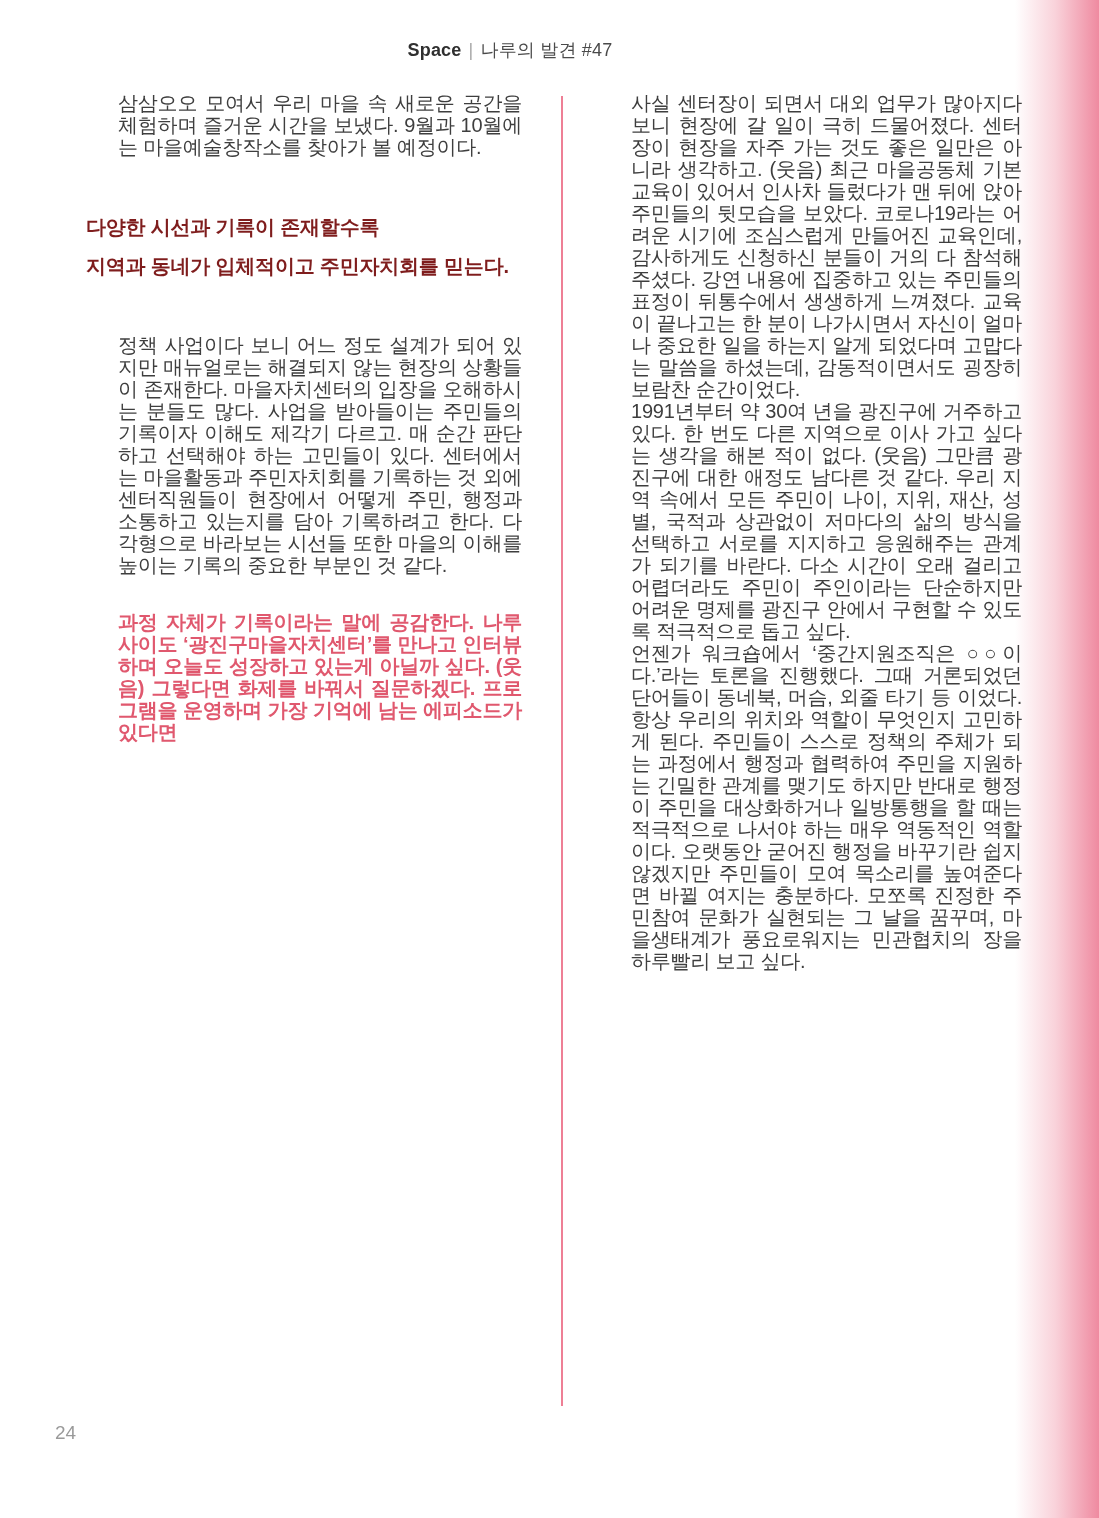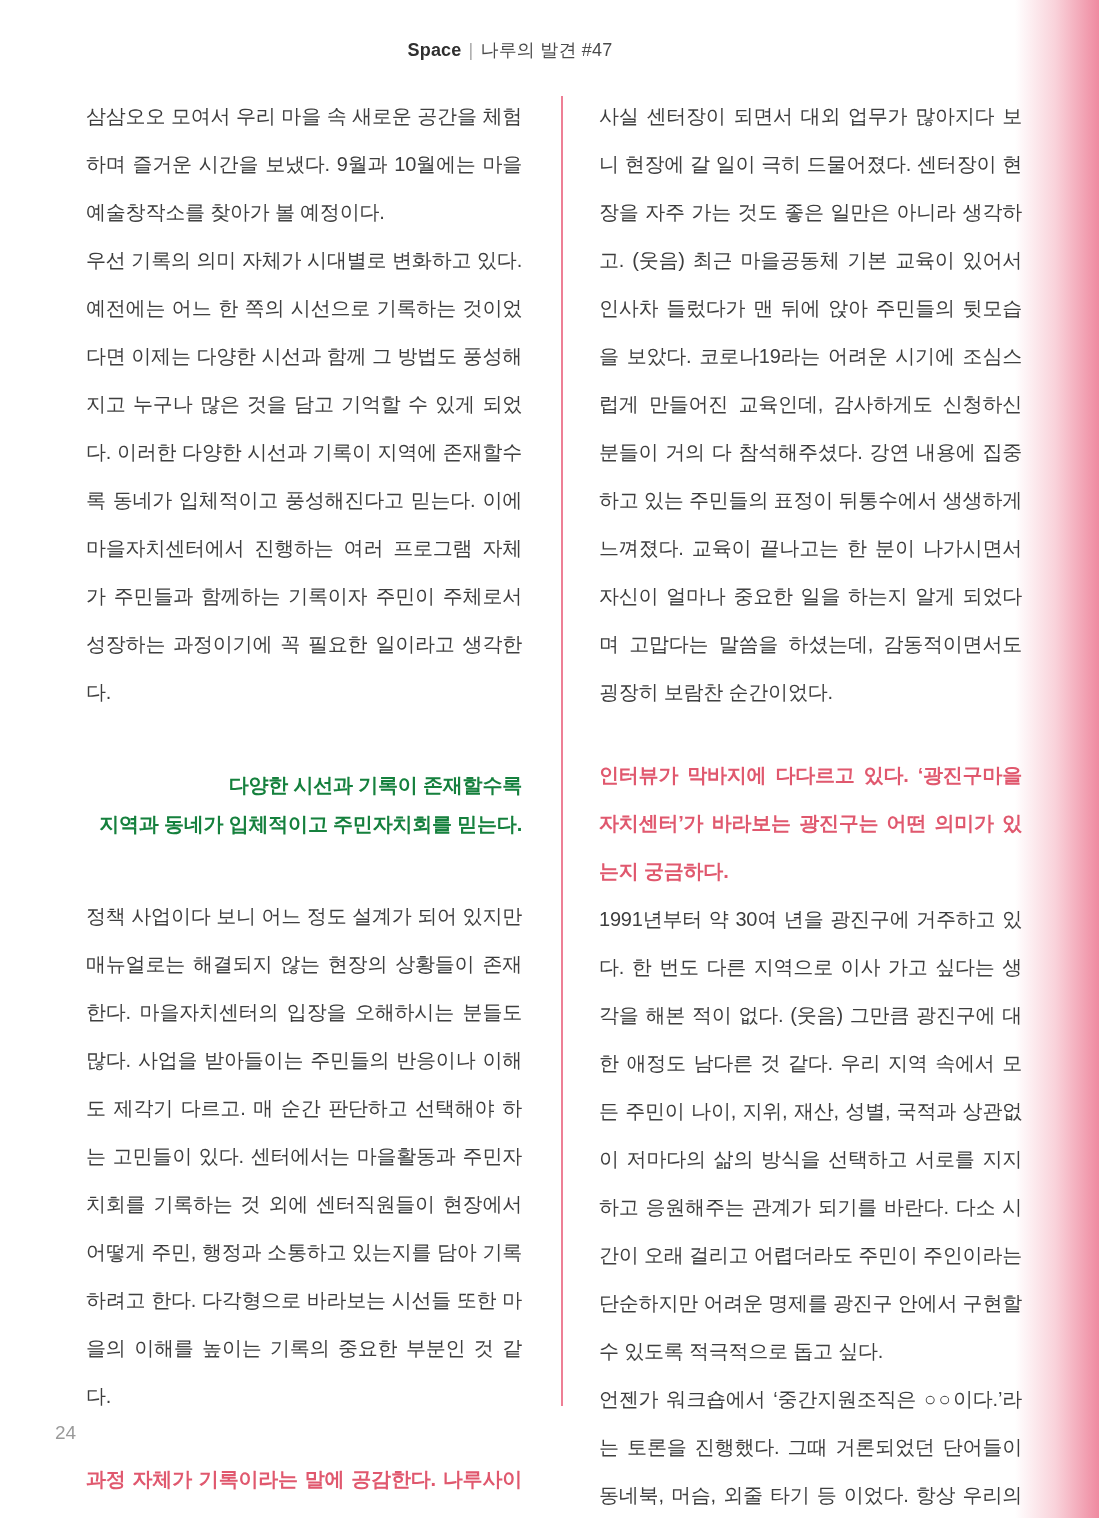--- a/index.html
+++ b/index.html
@@ -40,40 +40,41 @@
     background: #ee7f95;
   }
   .col {
     position: absolute;
     top: 92px;
   }
   .col-left  { left: 86px;  width: 436px; }
   .col-right { left: 599px; width: 423px; }
   .col p, .pullquote {
     font-size: 20px;
-    line-height: 48px;
+    line-height: 22px;
     letter-spacing: -0.2px;
+    margin-left: 32px;
   }
   p.body {
     color: #3e3e3e;
     text-align: justify;
     word-break: break-all;
   }
   p.question {
     color: #e0586e;
     font-weight: 700;
     text-align: justify;
     word-break: break-all;
     margin-top: 35px;
   }
   p.flush { margin-top: 0; }
   .pullquote {
-    margin: 50px 0 48px 12px;
-    text-align: right;
-    color: #15803d;
+    margin: 50px 0 48px 0;
+    text-align: left;
+    color: #7f1d1d;
     font-weight: 700;
     line-height: 39px;
   }
   .page-number {
     position: absolute;
     left: 55px; top: 1422px;
     font-size: 19px;
     color: #9a9a9a;
   }
 </style>
@@ -85,31 +86,29 @@
   <div class="edge-gradient"></div>
 
   <div class="header">
     <span class="hdr-bold">Space</span><span class="hdr-sep">|</span><span class="hdr-rest">나루의 발견 #47</span>
   </div>
 
   <div class="divider"></div>
 
   <div class="col col-left">
     <p class="body">삼삼오오 모여서 우리 마을 속 새로운 공간을 체험하며 즐거운 시간을 보냈다. 9월과 10월에는 마을예술창작소를 찾아가 볼 예정이다.</p>
-    <p class="body flush">우선 기록의 의미 자체가 시대별로 변화하고 있다. 예전에는 어느 한 쪽의 시선으로 기록하는 것이었다면 이제는 다양한 시선과 함께 그 방법도 풍성해지고 누구나 많은 것을 담고 기억할 수 있게 되었다. 이러한 다양한 시선과 기록이 지역에 존재할수록 동네가 입체적이고 풍성해진다고 믿는다. 이에 마을자치센터에서 진행하는 여러 프로그램 자체가 주민들과 함께하는 기록이자 주민이 주체로서 성장하는 과정이기에 꼭 필요한 일이라고 생각한다.</p>
     <div class="pullquote">
       <div>다양한 시선과 기록이 존재할수록</div>
       <div>지역과 동네가 입체적이고 주민자치회를 믿는다.</div>
     </div>
-    <p class="body flush">정책 사업이다 보니 어느 정도 설계가 되어 있지만 매뉴얼로는 해결되지 않는 현장의 상황들이 존재한다. 마을자치센터의 입장을 오해하시는 분들도 많다. 사업을 받아들이는 주민들의 반응이나 이해도 제각기 다르고. 매 순간 판단하고 선택해야 하는 고민들이 있다. 센터에서는 마을활동과 주민자치회를 기록하는 것 외에 센터직원들이 현장에서 어떻게 주민, 행정과 소통하고 있는지를 담아 기록하려고 한다. 다각형으로 바라보는 시선들 또한 마을의 이해를 높이는 기록의 중요한 부분인 것 같다.</p>
+    <p class="body flush">정책 사업이다 보니 어느 정도 설계가 되어 있지만 매뉴얼로는 해결되지 않는 현장의 상황들이 존재한다. 마을자치센터의 입장을 오해하시는 분들도 많다. 사업을 받아들이는 주민들의 기록이자 이해도 제각기 다르고. 매 순간 판단하고 선택해야 하는 고민들이 있다. 센터에서는 마을활동과 주민자치회를 기록하는 것 외에 센터직원들이 현장에서 어떻게 주민, 행정과 소통하고 있는지를 담아 기록하려고 한다. 다각형으로 바라보는 시선들 또한 마을의 이해를 높이는 기록의 중요한 부분인 것 같다.</p>
     <p class="question">과정 자체가 기록이라는 말에 공감한다. 나루사이도 ‘광진구마을자치센터’를 만나고 인터뷰하며 오늘도 성장하고 있는게 아닐까 싶다. (웃음) 그렇다면 화제를 바꿔서 질문하겠다. 프로그램을 운영하며 가장 기억에 남는 에피소드가 있다면</p>
   </div>
 
   <div class="col col-right">
     <p class="body">사실 센터장이 되면서 대외 업무가 많아지다 보니 현장에 갈 일이 극히 드물어졌다. 센터장이 현장을 자주 가는 것도 좋은 일만은 아니라 생각하고. (웃음) 최근 마을공동체 기본 교육이 있어서 인사차 들렀다가 맨 뒤에 앉아 주민들의 뒷모습을 보았다. 코로나19라는 어려운 시기에 조심스럽게 만들어진 교육인데, 감사하게도 신청하신 분들이 거의 다 참석해주셨다. 강연 내용에 집중하고 있는 주민들의 표정이 뒤통수에서 생생하게 느껴졌다. 교육이 끝나고는 한 분이 나가시면서 자신이 얼마나 중요한 일을 하는지 알게 되었다며 고맙다는 말씀을 하셨는데, 감동적이면서도 굉장히 보람찬 순간이었다.</p>
-    <p class="question">인터뷰가 막바지에 다다르고 있다. ‘광진구마을자치센터’가 바라보는 광진구는 어떤 의미가 있는지 궁금하다.</p>
     <p class="body flush">1991년부터 약 30여 년을 광진구에 거주하고 있다. 한 번도 다른 지역으로 이사 가고 싶다는 생각을 해본 적이 없다. (웃음) 그만큼 광진구에 대한 애정도 남다른 것 같다. 우리 지역 속에서 모든 주민이 나이, 지위, 재산, 성별, 국적과 상관없이 저마다의 삶의 방식을 선택하고 서로를 지지하고 응원해주는 관계가 되기를 바란다. 다소 시간이 오래 걸리고 어렵더라도 주민이 주인이라는 단순하지만 어려운 명제를 광진구 안에서 구현할 수 있도록 적극적으로 돕고 싶다.</p>
     <p class="body flush">언젠가 워크숍에서 ‘중간지원조직은 ○○이다.’라는 토론을 진행했다. 그때 거론되었던 단어들이 동네북, 머슴, 외줄 타기 등 이었다. 항상 우리의 위치와 역할이 무엇인지 고민하게 된다. 주민들이 스스로 정책의 주체가 되는 과정에서 행정과 협력하여 주민을 지원하는 긴밀한 관계를 맺기도 하지만 반대로 행정이 주민을 대상화하거나 일방통행을 할 때는 적극적으로 나서야 하는 매우 역동적인 역할이다. 오랫동안 굳어진 행정을 바꾸기란 쉽지 않겠지만 주민들이 모여 목소리를 높여준다면 바뀔 여지는 충분하다. 모쪼록 진정한 주민참여 문화가 실현되는 그 날을 꿈꾸며, 마을생태계가 풍요로워지는 민관협치의 장을 하루빨리 보고 싶다.</p>
   </div>
 
   <div class="page-number">24</div>
 
 </div>
 
 </body></html>

